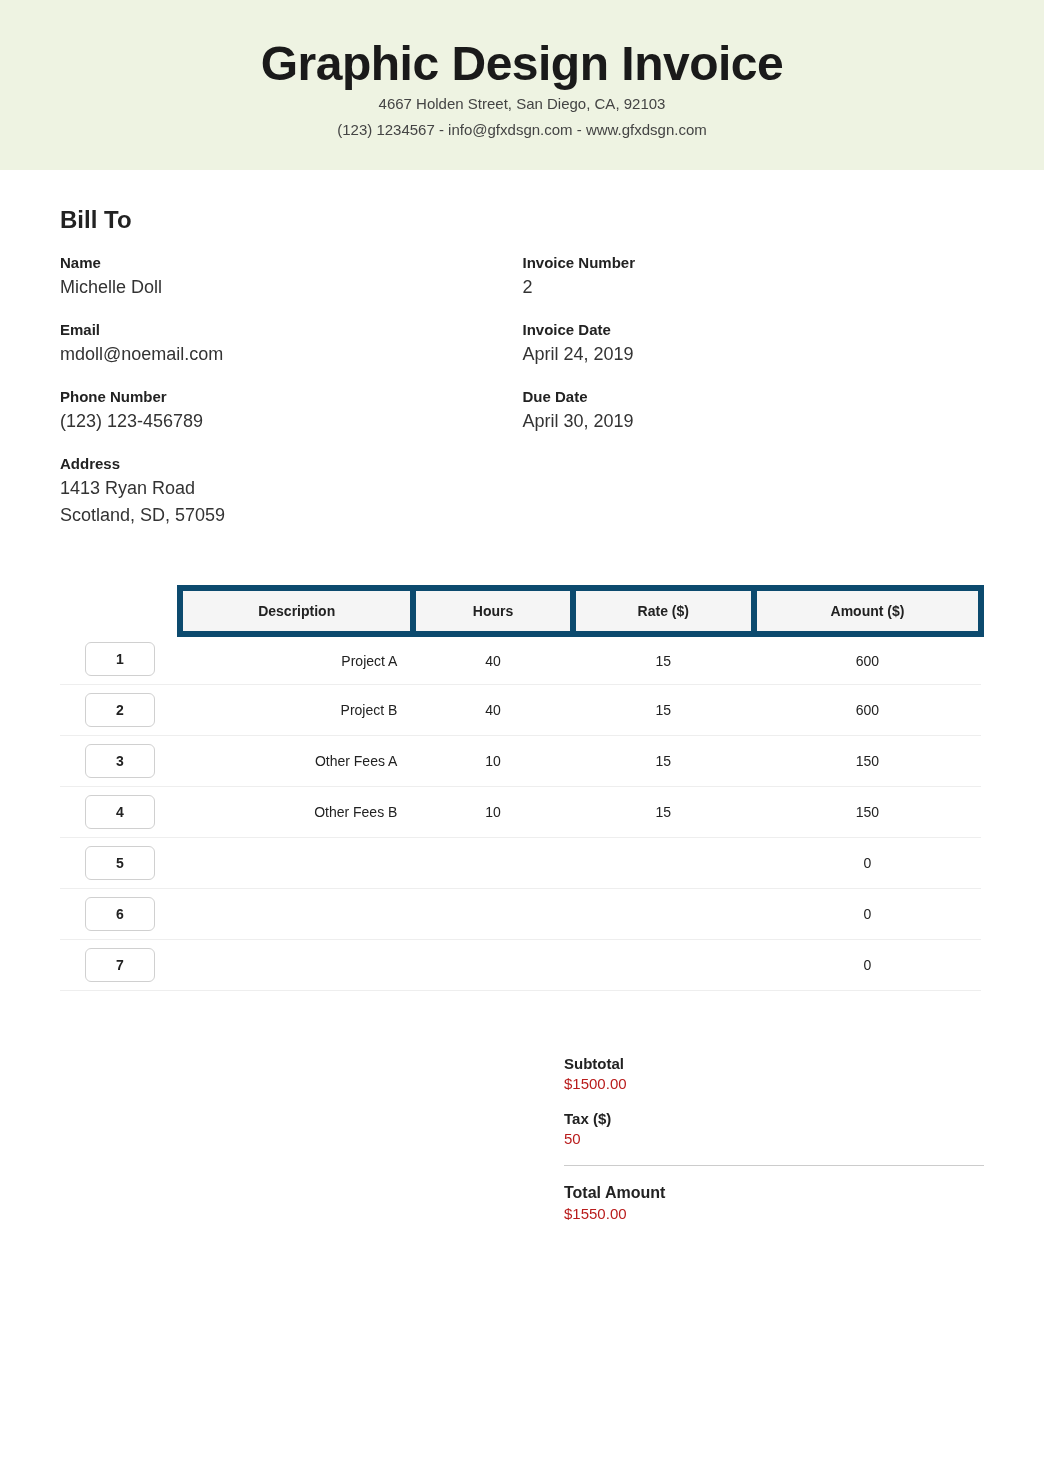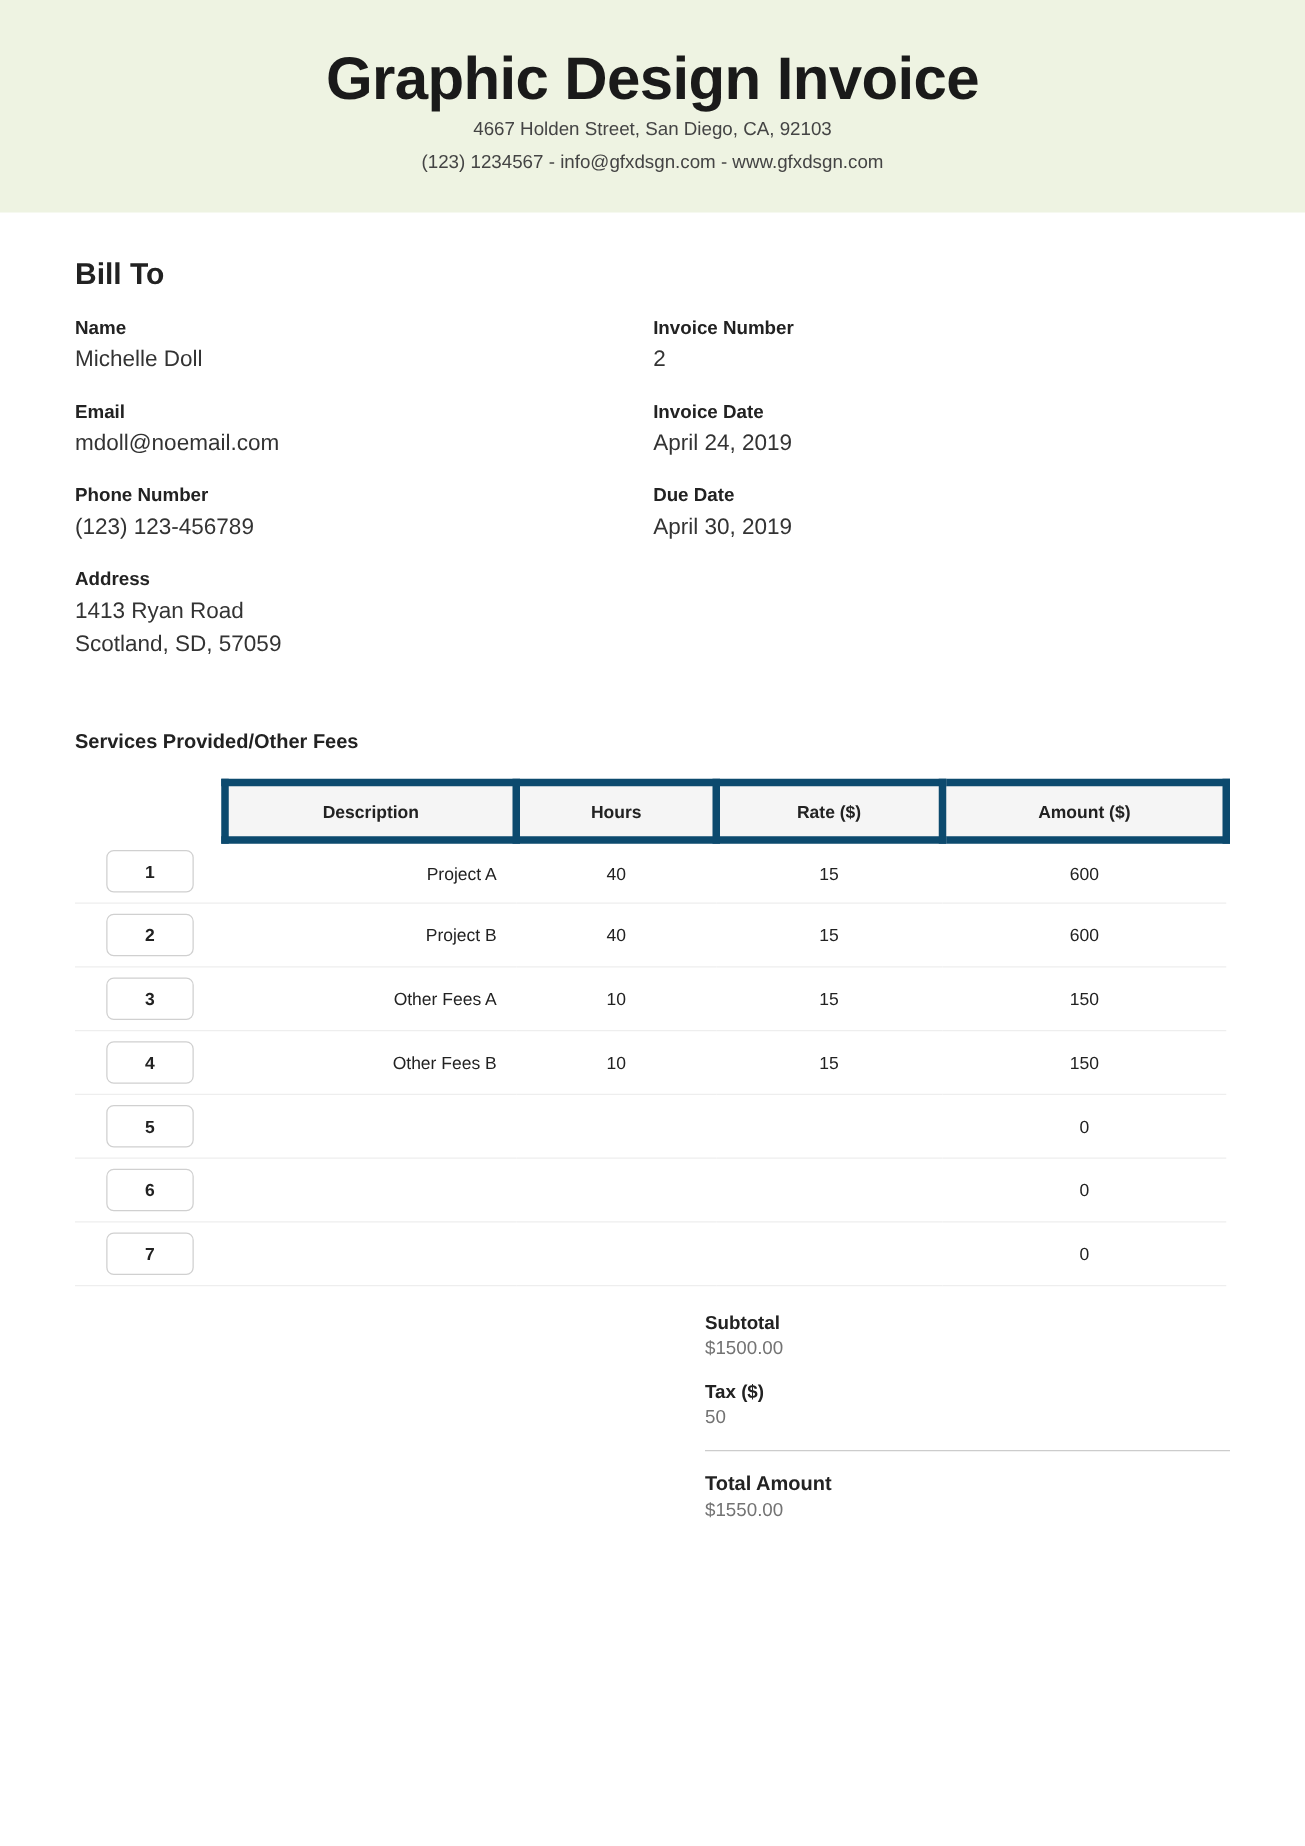--- a/index.html
+++ b/index.html
@@ -108,36 +108,36 @@
       font-size: 14px;
       background: #fff;
     }
     .invoice-table tbody tr td.desc-cell {
       text-align: right;
       padding-left: 10px;
     }
     .totals-section {
       display: flex;
       justify-content: flex-end;
-      margin-top: 21px;
+      margin-top: 64px;
     }
     .totals-box {
       width: 420px;
     }
     .totals-row {
       margin-bottom: 18px;
     }
     .totals-label {
       font-weight: 700;
       font-size: 15px;
       margin-bottom: 3px;
     }
     .totals-value {
       font-size: 15px;
-      color: #737373;
+      color: #b91c1c;
     }
     .totals-divider {
       border: none;
       border-top: 1.5px solid #ccc;
       margin: 18px 0;
     }
     .total-amount-row .totals-label {
       font-size: 16px;
     }
     .total-amount-row .totals-value {
@@ -194,21 +194,20 @@
         </div>
         <div class="field-block">
           <div class="field-label">Due Date</div>
           <div class="field-value">April 30, 2019</div>
         </div>
       </div>
     </div>
   </div>
 
   <div class="services-section">
-    <div class="services-title">Services Provided/Other Fees</div>
     <table class="invoice-table">
       <thead>
         <tr>
           <th></th>
           <th>Description</th>
           <th>Hours</th>
           <th>Rate ($)</th>
           <th>Amount ($)</th>
         </tr>
       </thead>

